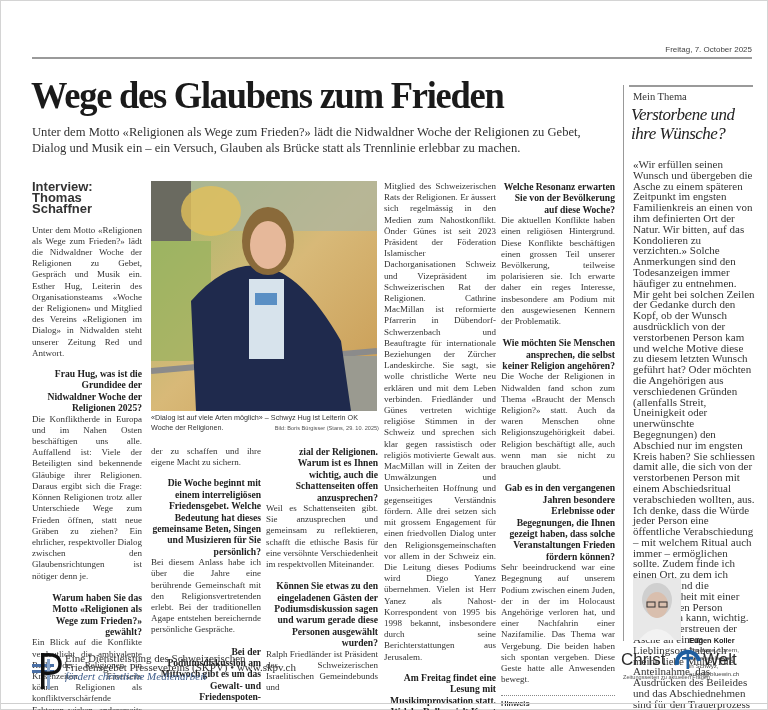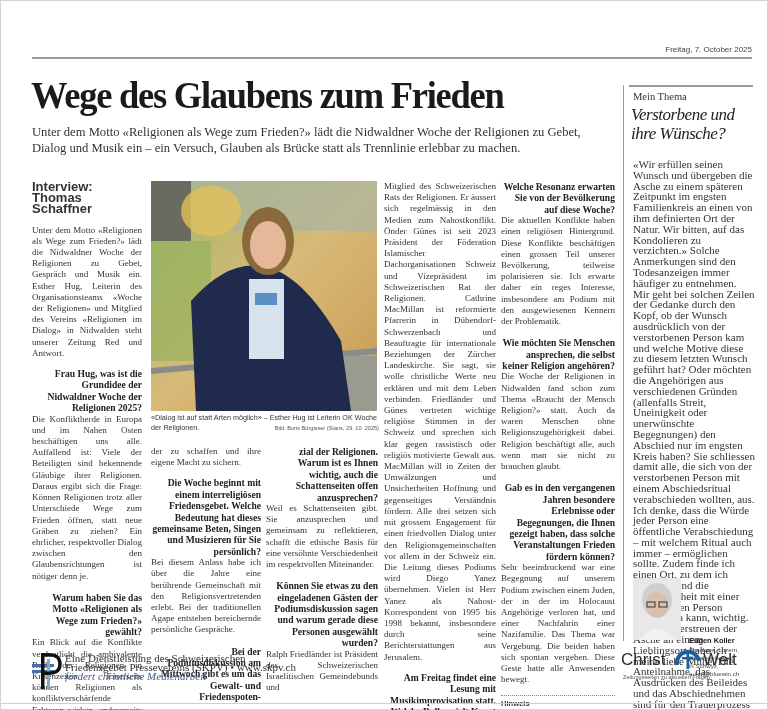--- a/index.html
+++ b/index.html
@@ -83,21 +83,21 @@
       <line x1="0" y1="190" x2="226" y2="170" stroke="#8b8b8b" stroke-width="6"></line>
       <rect x="180" y="175" width="46" height="55" fill="#9a9a90"></rect>
       <path d="M40 120 Q75 80 110 85 Q150 90 190 160 L200 230 L45 230 Z" fill="#1f2a4d"></path>
       <rect x="98" y="98" width="35" height="80" fill="#d7e3ec"></rect>
       <rect x="104" y="112" width="22" height="12" fill="#5a8fc4"></rect>
       <ellipse cx="117" cy="60" rx="26" ry="34" fill="#8a6a3a"></ellipse>
       <ellipse cx="117" cy="64" rx="18" ry="24" fill="#e6b89a"></ellipse>
     </svg>
   </div>
   <div class="caption">
-    <div>«Dialog ist auf statt Arten möglich» – Esther Hug ist Leiterin OK Woche der Religionen.</div>
+    <div>«Dialog ist auf viele Arten möglich» – Schwyz Hug ist Leiterin OK Woche der Religionen.</div>
     <span class="credit">Bild: Boris Bürgisser (Stans, 29. 10. 2025)</span>
   </div>
 
   <div class="col" style="left:150px; top:445px; width:110px;">
     <p>der zu schaffen und ihre eigene Macht zu sichern.</p>
     <div class="q">Die Woche beginnt mit einem interreligiösen Friedensgebet. Welche Bedeutung hat dieses gemeinsame Beten, Singen und Musizieren für Sie persönlich?</div>
     <p class="a">Bei diesem Anlass habe ich über die Jahre eine berührende Gemeinschaft mit den Religionsvertretenden erlebt. Bei der traditionellen Agape entstehen bereichernde persönliche Gespräche.</p>
     <div class="q">Bei der Podiumsdiskussion am Mittwoch gibt es um das Gewalt- und Friedenspoten-</div>
   </div>
 

